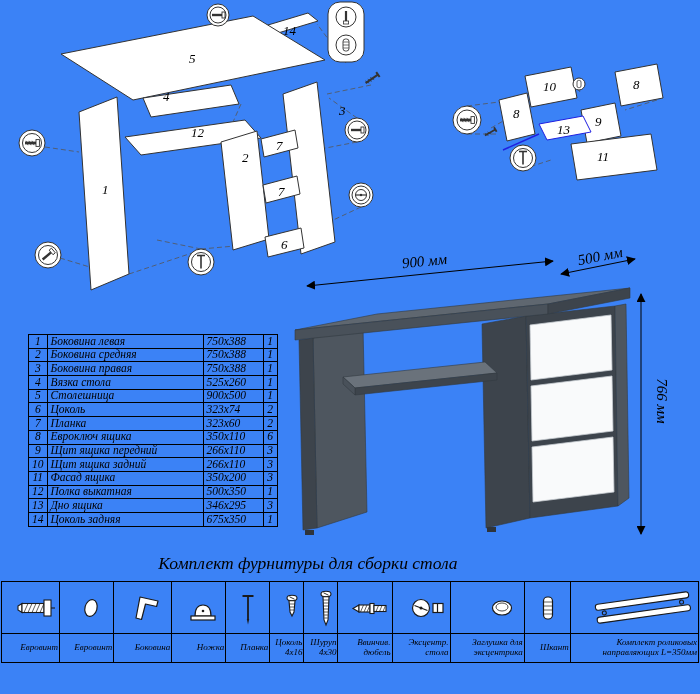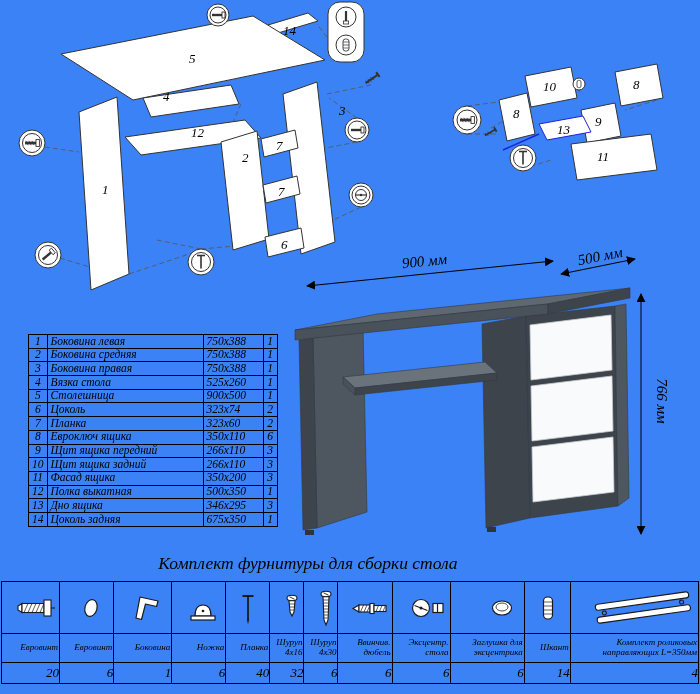--- a/index.html
+++ b/index.html
@@ -556,38 +556,24 @@
             </g>
           </svg>
         </td>
       </tr>
       <tr class="names">
         <td>Евровинт</td>
         <td>Евровинт</td>
         <td>Боковина</td>
         <td>Ножка</td>
         <td>Планка</td>
-        <td>Шуруп 4х16</td>
+        <td>Цоколь 4х16</td>
         <td>Шуруп 4х30</td>
         <td>Ввинчив. дюбель</td>
         <td>Эксцентр. стола</td>
         <td>Заглушка для эксцентрика</td>
         <td>Шкант</td>
         <td>Комплект роликовых направляющих L=350мм</td>
       </tr>
-      <tr class="qtys">
-        <td>20</td>
-        <td>6</td>
-        <td>1</td>
-        <td>6</td>
-        <td>40</td>
-        <td>32</td>
-        <td>6</td>
-        <td>6</td>
-        <td>6</td>
-        <td>6</td>
-        <td>14</td>
-        <td>4</td>
-      </tr>
     </tbody>
   </table>
 
 </div>
 
 </body></html>

